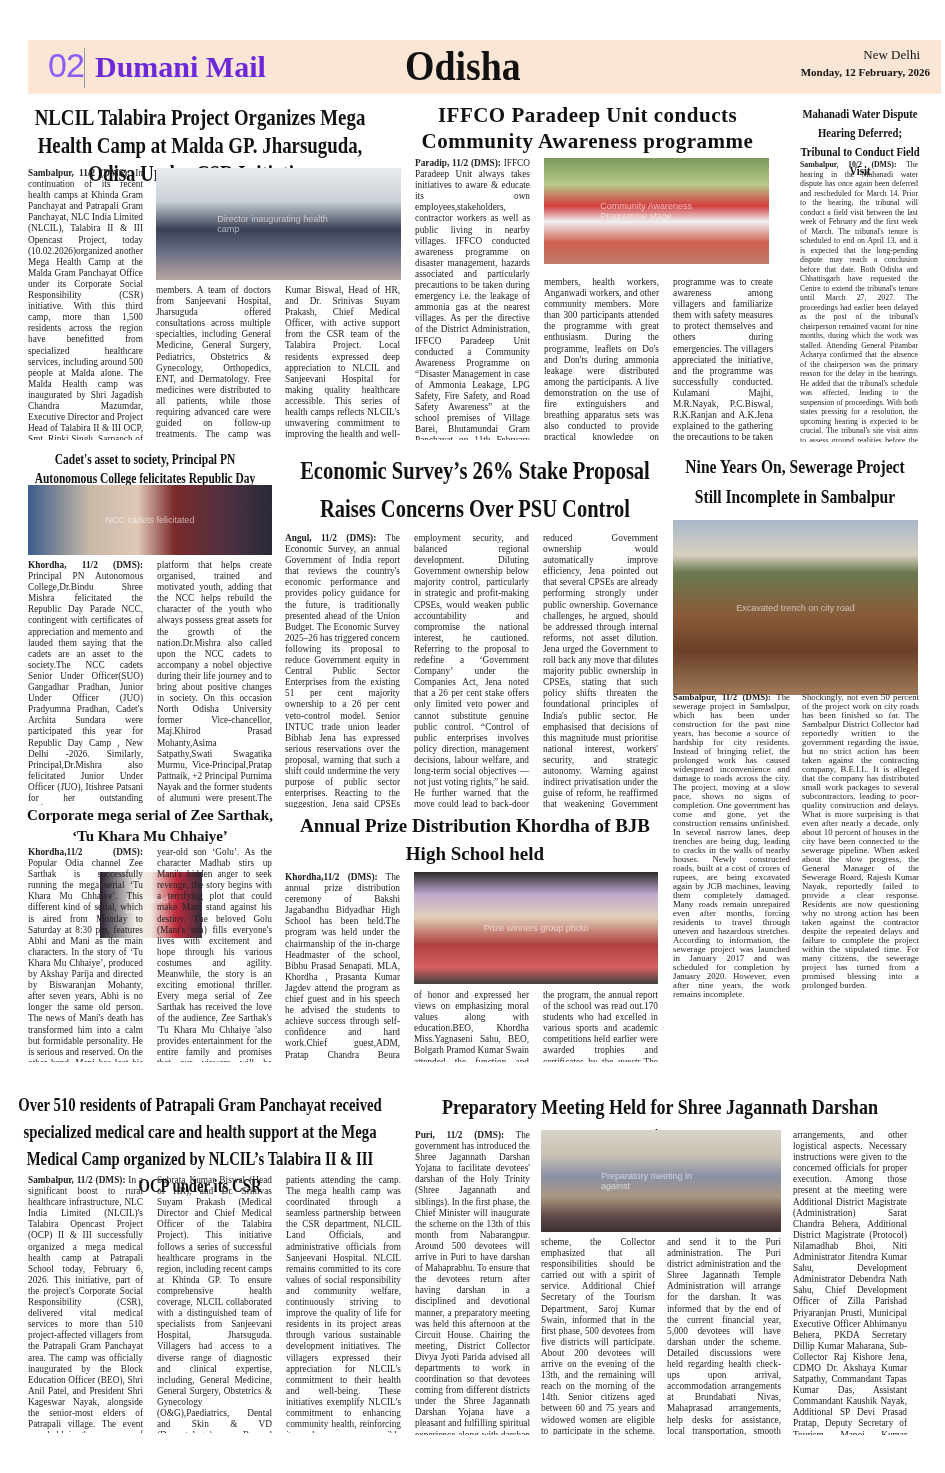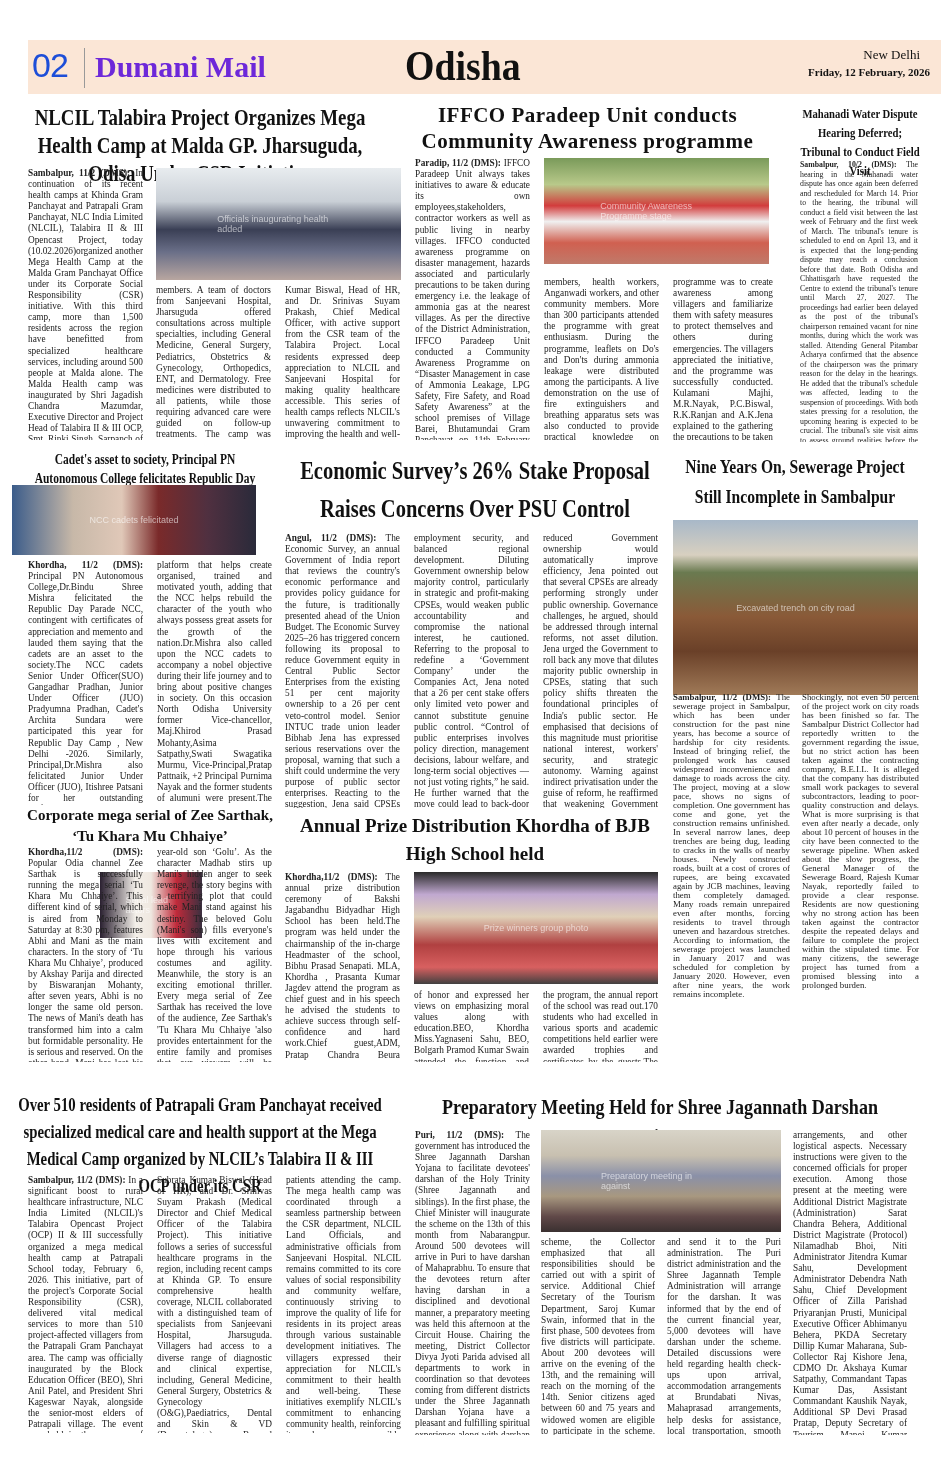--- a/index.html
+++ b/index.html
@@ -1,19 +1,19 @@
 <!DOCTYPE html>
 <html><head>
 <meta charset="utf-8">
 <style>
 *{box-sizing:border-box;margin:0;padding:0}
 body{width:945px;height:1473px;background:#fff;font-family:"Liberation Serif",serif;color:#111;position:relative;overflow:hidden}
 .abs{position:absolute}
 .masthead{left:28px;top:40px;width:913px;height:54px;background:#fbe6d6}
-.pageno{left:32px;top:46px;font-size:34px;font-family:"Liberation Sans",sans-serif;font-weight:300;color:#1d4ed8;letter-spacing:-1px}
+.pageno{left:48px;top:46px;font-size:34px;font-family:"Liberation Sans",sans-serif;font-weight:300;color:#8b5cf6;letter-spacing:-1px}
 .mh-div{left:84px;top:48px;width:1px;height:40px;background:#999}
 .brand{left:95px;top:50px;font-size:30px;font-weight:bold;color:#6d28d9;font-family:"Liberation Serif",serif}
 .section{left:405px;top:42px;font-size:42px;font-weight:bold;color:#111;font-family:"Liberation Serif",serif;transform:scaleX(0.9);transform-origin:left}
 .city{left:820px;top:47px;font-size:13px;font-weight:normal;text-align:right;width:100px}
 .date{left:740px;top:66px;font-size:11px;font-weight:bold;text-align:right;width:190px}
 .hl{font-family:"Liberation Serif",serif;font-weight:bold;text-align:center;line-height:1.2;color:#111}
 .cond{transform:scaleX(0.82);transform-origin:center}
 .body{font-size:9.3px;line-height:11.1px;text-align:justify;overflow:hidden;color:#222}
 .body b{font-weight:bold}
 .photo{overflow:hidden}
@@ -29,28 +29,28 @@
 </style>
 </head>
 <body>
 
 <div class="abs masthead"></div>
 <div class="abs pageno">02</div>
 <div class="abs mh-div"></div>
 <div class="abs brand">Dumani Mail</div>
 <div class="abs section">Odisha</div>
 <div class="abs city">New Delhi</div>
-<div class="abs date">Friday, 12 February, 2026</div>
+<div class="abs date">Monday, 12 February, 2026</div>
 
 <div>
   <div class="abs hl cond" style="left:-10px;top:104px;width:420px;font-size:23px;line-height:28px">NLCIL Talabira Project Organizes Mega Health Camp at Malda GP. Jharsuguda, Odisa  Under CSR Initiative</div>
   <div class="abs body" style="left:28px;top:168px;width:115px;height:272px"><b>Sambalpur, 11/2 (DMS):</b> <span>In continuation of its recent health camps at Khinda Gram Panchayat and Patrapali Gram Panchayat, NLC India Limited (NLCIL), Talabira II &amp; III Opencast Project, today (10.02.2026)organized another Mega Health Camp at the Malda Gram Panchayat Office under its Corporate Social Responsibility (CSR) initiative. With this third camp, more than 1,500 residents across the region have benefitted from specialized healthcare services, including around 500 people at Malda alone. The Malda Health camp was inaugurated by Shri Jagadish Chandra Mazumdar, Executive Director and Project Head of Talabira II &amp; III OCP, Smt. Rinki Singh, Sarpanch of Malda GP, and Shri Ragunath Behera, General Manager (Land), in the presence of senior officials, village representatives, and community</span></div>
   <div class="abs photo ph-nlc" style="left:156px;top:168px;width:245px;height:112px">
       <div class="ph-inner">
-        <span>Officials inaugurating health added</span>
+        <span>Director inaugurating health camp</span>
       </div>
     </div>
   <div class="abs body" style="left:156px;top:285px;width:115px;height:155px">members. A team of doctors from Sanjeevani Hospital, Jharsuguda offered consultations across multiple specialties, including General Medicine, General Surgery, Pediatrics, Obstetrics &amp; Gynecology, Orthopedics, ENT, and Dermatology. Free medicines were distributed to all patients, while those requiring advanced care were guided on follow-up treatments. The camp was coordinated under the leadership of Shri Subrata</div>
   <div class="abs body" style="left:285px;top:285px;width:115px;height:155px">Kumar Biswal, Head of HR, and Dr. Srinivas Suyam Prakash, Chief Medical Officer, with active support from the CSR team of the Talabira Project. Local residents expressed deep appreciation to NLCIL and Sanjeevani Hospital for making quality healthcare accessible. This series of health camps reflects NLCIL's unwavering commitment to improving the health and well-being of communities around its project sites.</div>
 </div>
 
 <div>
   <div class="abs hl" style="left:405px;top:102px;width:365px;font-size:21px;line-height:26px;letter-spacing:0.5px">IFFCO Paradeep Unit conducts Community Awareness programme</div>
   <div class="abs body" style="left:415px;top:158px;width:115px;height:282px"><b>Paradip, 11/2 (DMS):</b> <span>IFFCO Paradeep Unit always takes initiatives to aware &amp; educate its own employees,stakeholders, contractor workers as well as public living in nearby villages. IFFCO conducted awareness programme on disaster management, hazards associated and particularly precautions to be taken during emergency i.e. the leakage of ammonia gas at the nearest villages. As per the directive of the District Administration, IFFCO Paradeep Unit conducted a Community Awareness Programme on “Disaster Management in case of Ammonia Leakage, LPG Safety, Fire Safety, and Road Safety Awareness” at the school premises of Village Barei, Bhutamundai Gram Panchayat on 11th February 2026 Wednesday at 11:00 AM. The programme was conducted in the presence of the Sarpanch, Krushak Sathi, villagers, SHG</span></div>
   <div class="abs photo ph-iffco" style="left:544px;top:158px;width:225px;height:106px">
@@ -62,21 +62,21 @@
   <div class="abs body" style="left:673px;top:277px;width:100px;height:163px">programme was to create awareness among villagers and familiarize them with safety measures to protect themselves and others during emergencies. The villagers appreciated the initiative, and the programme was successfully conducted. Kulamani Majhi, M.R.Nayak, P.C.Biswal, R.K.Ranjan and A.K.Jena explained to the gathering the precautions to be taken during the emergency and also delivered various tips and Do's &amp; Don'ts during toxic gas leakage.</div>
 </div>
 
 <div>
   <div class="abs hl cond" style="left:785px;top:104px;width:150px;font-size:13px;line-height:19px">Mahanadi Water Dispute Hearing Deferred; Tribunal to Conduct Field Visit</div>
   <div class="abs body" style="left:800px;top:160px;width:118px;height:282px;font-size:7.8px;line-height:9.5px"><b>Sambalpur, 10/2 (DMS):</b> <span>The hearing in the Mahanadi water dispute has once again been deferred and rescheduled for March 14. Prior to the hearing, the tribunal will conduct a field visit between the last week of February and the first week of March. The tribunal's tenure is scheduled to end on April 13, and it is expected that the long-pending dispute may reach a conclusion before that date. Both Odisha and Chhattisgarh have requested the Centre to extend the tribunal's tenure until March 27, 2027. The proceedings had earlier been delayed as the post of the tribunal's chairperson remained vacant for nine months, during which the work was stalled. Attending General Pitambar Acharya confirmed that the absence of the chairperson was the primary reason for the delay in the hearings. He added that the tribunal's schedule was affected, leading to the suspension of proceedings. With both states pressing for a resolution, the upcoming hearing is expected to be crucial. The tribunal's site visit aims to assess ground realities before the final arguments, and a concrete decision is likely after the inspection.</span></div>
 </div>
 
 <div>
   <div class="abs hl cond" style="left:10px;top:450px;width:270px;font-size:14px;line-height:19px">Cadet's asset to society, Principal PN Autonomous College felicitates Republic Day Parade NCC contingent</div>
-  <div class="abs photo ph-ncc" style="left:12px;top:485px;width:244px;height:70px">
+  <div class="abs photo ph-ncc" style="left:28px;top:485px;width:244px;height:70px">
       <div class="ph-inner">
         <span>NCC cadets felicitated</span>
       </div>
     </div>
   <div class="abs body" style="left:28px;top:560px;width:115px;height:245px"><b>Khordha, 11/2 (DMS):</b> <span>Principal PN Autonomous College,Dr.Bindu Shree Mishra felicitated the Republic Day Parade NCC, contingent with certificates of appreciation and memento and lauded them saying that the cadets are an asset to the society.The NCC cadets Senior Under Officer(SUO) Gangadhar Pradhan, Junior Under Officer (JUO) Pradyumna Pradhan, Cadet's Archita Sundara were participated this year for Republic Day Camp , New Delhi -2026. Similarly, Principal,Dr.Mishra also felicitated Junior Under Officer (JUO), Itishree Patsani for her outstanding performance in Map Reading Course at Soldier Camp ,New Delhi.Principal ,Dr.Mishra further said that the NCC is a great</span></div>
   <div class="abs body" style="left:157px;top:560px;width:115px;height:245px">platform that helps create organised, trained and motivated youth, adding that the NCC helps rebuild the character of the youth who always possess great assets for the growth of the nation.Dr.Mishra also called upon the NCC cadets to accompany a nobel objective during their life journey and to bring about positive changes in society. On this occasion North Odisha University former Vice-chancellor, Maj.Khirod Prasad Mohanty,Asima Satpathy,Swati Swagatika Murmu, Vice-Principal,Pratap Pattnaik, +2 Principal Purnima Nayak and the former students of alumuni were present.The program was co-ordinated by alumuni NCC students union President Deb Prasad Majumdar.</div>
 </div>
 
 <div>
   <div class="abs hl" style="left:20px;top:805px;width:260px;font-size:15px;line-height:21px">Corporate mega serial of Zee Sarthak, ‘Tu Khara Mu Chhaiye’</div>

